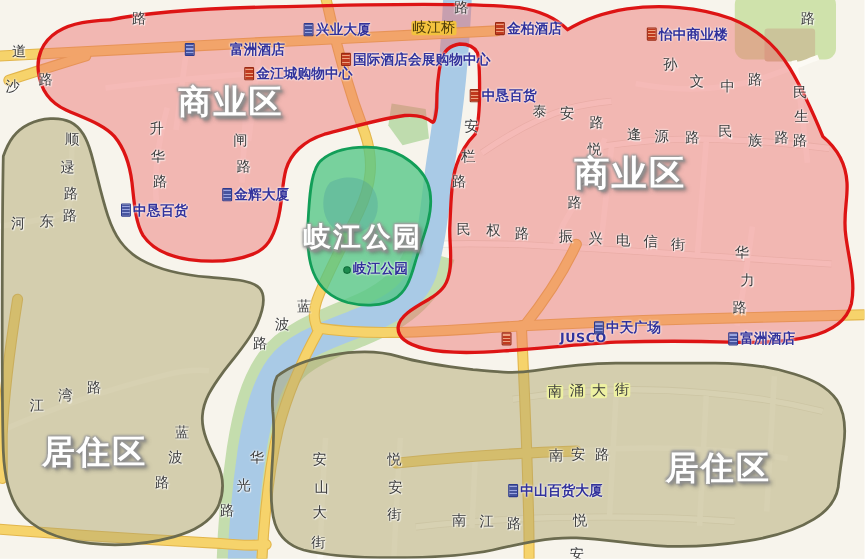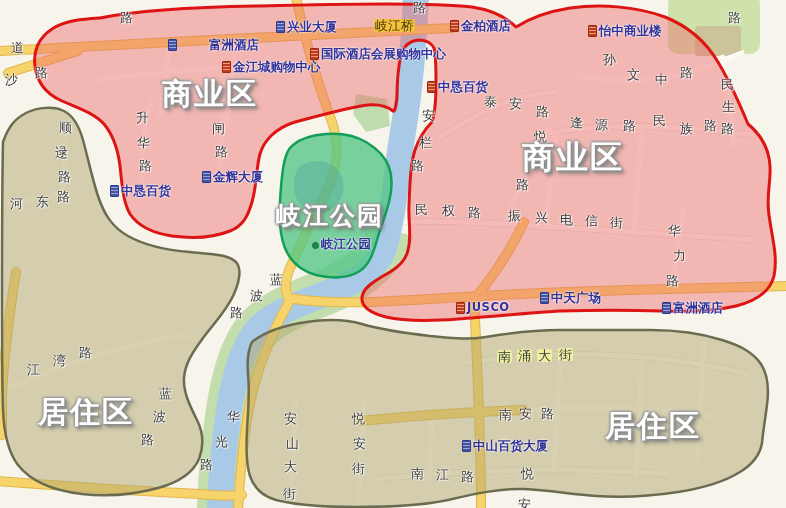--- a/index.html
+++ b/index.html
@@ -6,21 +6,21 @@
   #map-stage{position:relative;width:786px;height:508px;overflow:hidden;
     font-family:"DejaVu Sans","Liberation Sans",sans-serif;background:#f7f4ec;}
   #base-svg{position:absolute;left:0;top:0;}
   #labels{position:absolute;left:0;top:0;width:786px;height:508px;}
   .char{position:absolute;font-size:13px;line-height:1;color:#3a3a3a;white-space:pre;
     text-shadow:0 0 2px #ffffff,0 0 2px #ffffff,1px 1px 1px rgba(255,255,255,.8);}
   .char.bgc{padding:0 1px;text-shadow:none;border-radius:2px;}
   .poi{position:absolute;display:flex;align-items:flex-start;gap:2px;white-space:nowrap;}
   .poi .txt{font-size:12.5px;font-weight:bold;line-height:1;color:#32329b;
     text-shadow:0 0 2px #fff,0 0 2px rgba(255,255,255,.9);}
-  .poi .txt.latin{font-size:11.5px;letter-spacing:.5px;}
+  .poi .txt.latin{font-size:11.5px;letter-spacing:.5px;margin-left:42px;}
   .micon{display:inline-block;width:7px;height:10px;border-radius:1px;flex:0 0 auto;}
   .micon.blue{background:repeating-linear-gradient(0deg,#46549f 0 2px,#9aa5e0 2px 3px);
     border:1px solid #2c3a8e;}
   .micon.red{background:repeating-linear-gradient(0deg,#c03a1e 0 2px,#eda27f 2px 3px);
     border:1px solid #992a12;}
   .micon.dot{width:5px;height:5px;border-radius:50%;background:#1d8a4e;border:1px solid #0e6b38;margin-top:4px;}
   .zone-label{position:absolute;font-weight:bold;color:#ffffff;line-height:1;letter-spacing:2px;
     text-shadow:2px 2px 2px #8d8d8d,-1px -1px 2px #9d9d9d,1px -1px 2px #9d9d9d,-1px 1px 2px #9d9d9d,3px 3px 4px rgba(90,90,90,.8);}
 </style>
 </head>

